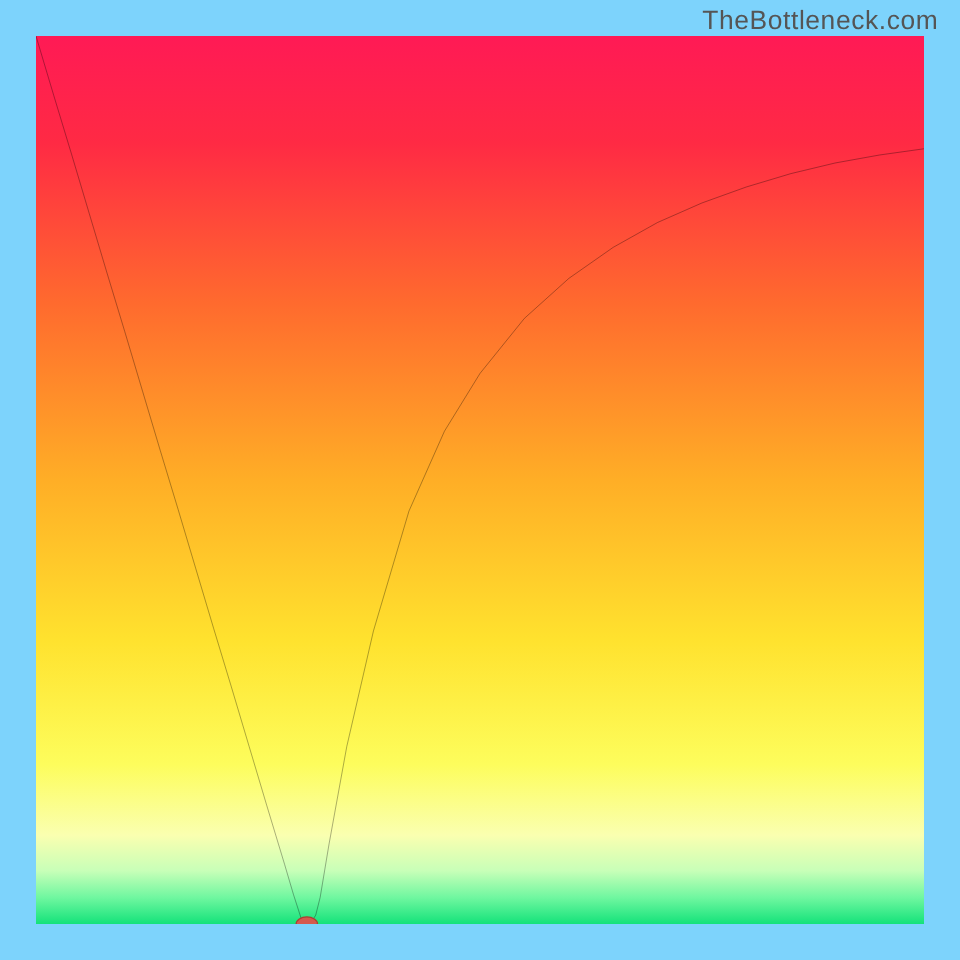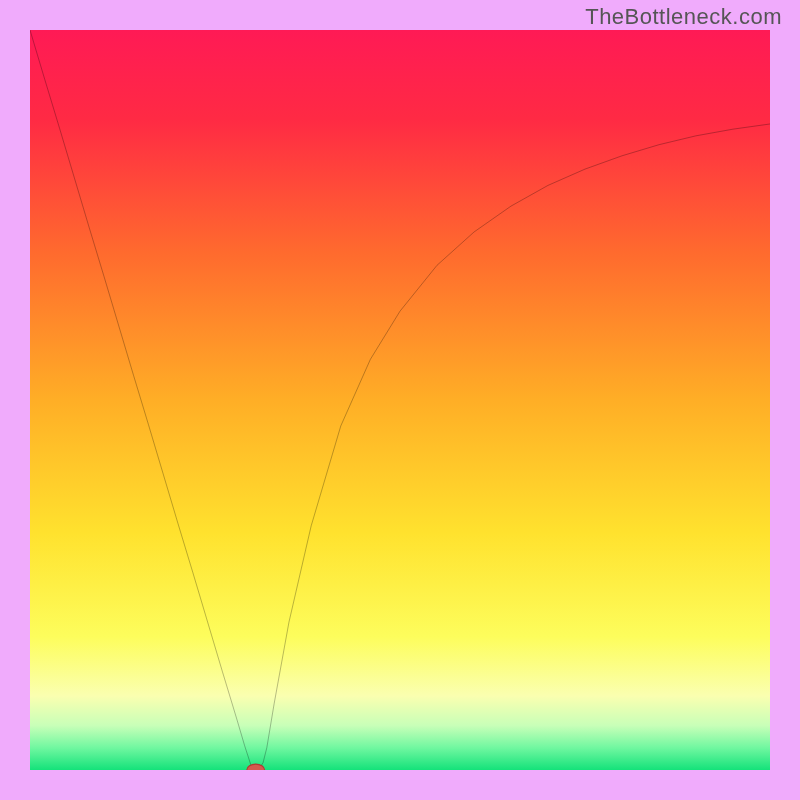--- a/index.html
+++ b/index.html
@@ -7,21 +7,21 @@
     padding: 0;
     width: 800px;
     height: 800px;
     overflow: hidden;
     background: #fff;
     font-family: Arial, Helvetica, sans-serif;
   }
   .outer {
     width: 800px;
     height: 800px;
-    background: #f0abfc;
+    background: #7dd3fc;
     position: relative;
   }
   .watermark {
     position: absolute;
     top: 4px;
     right: 18px;
     color: #555;
     font-size: 22px;
     font-weight: 500;
     letter-spacing: 0.5px;

